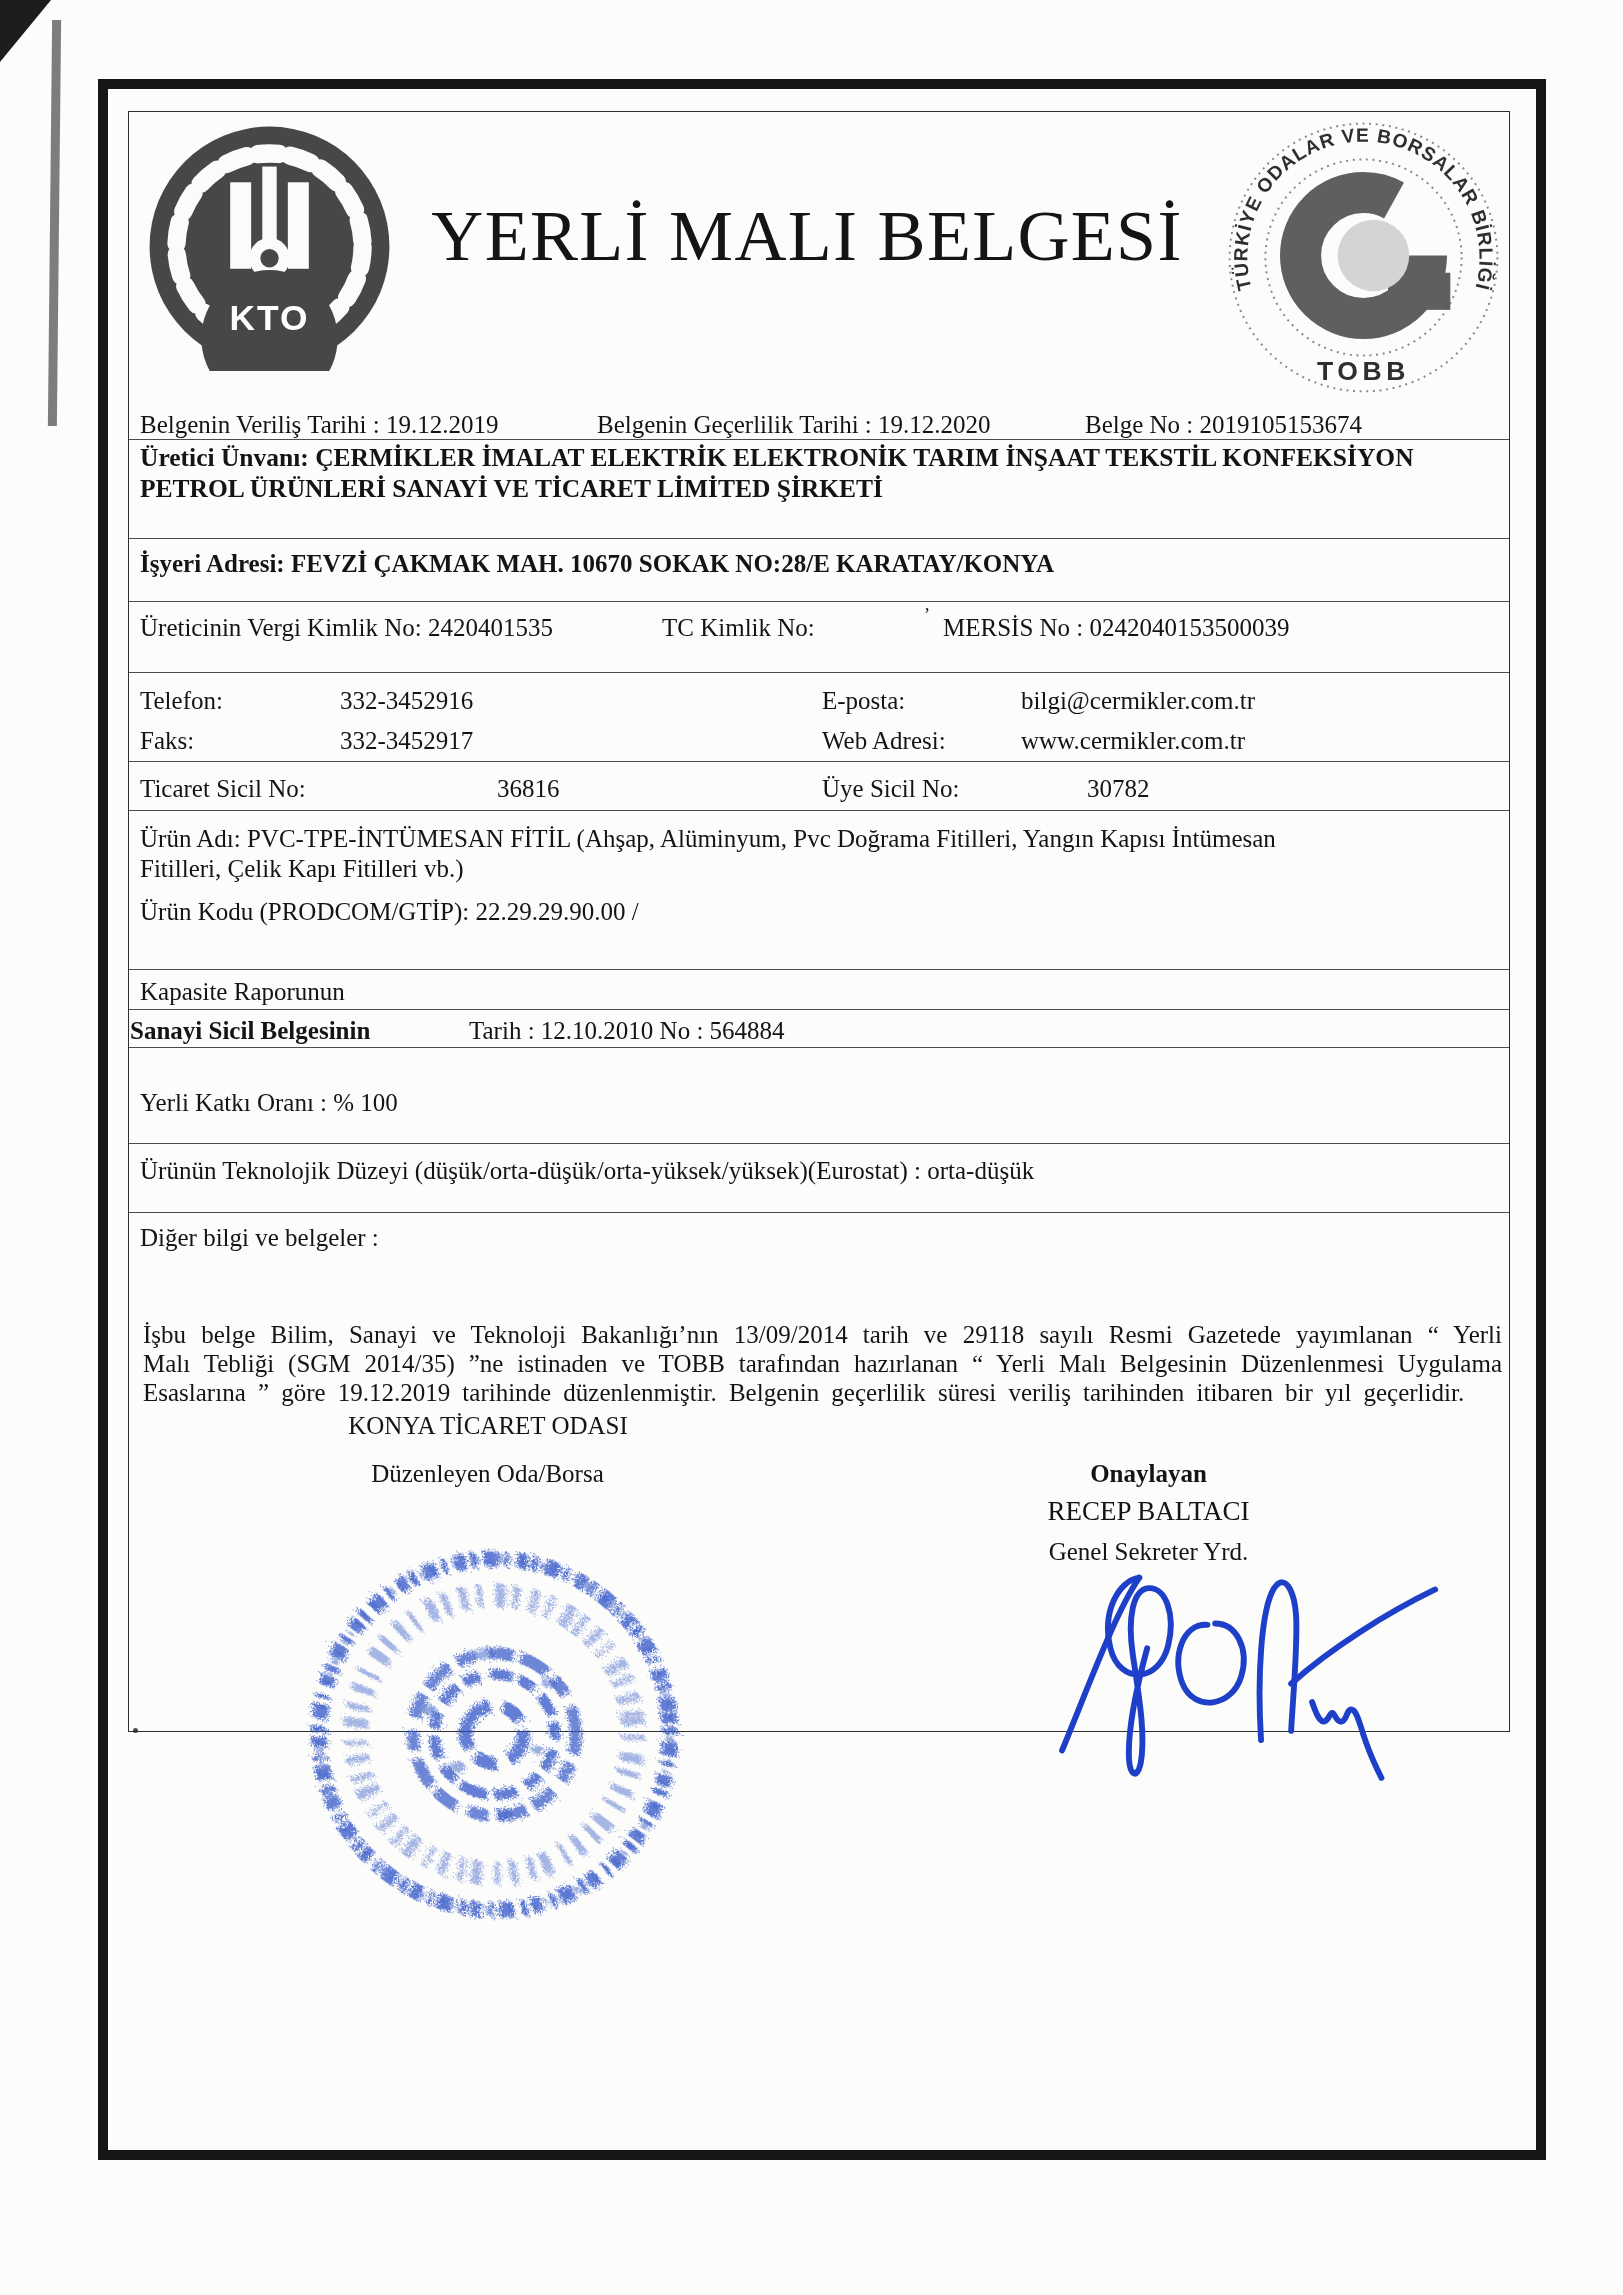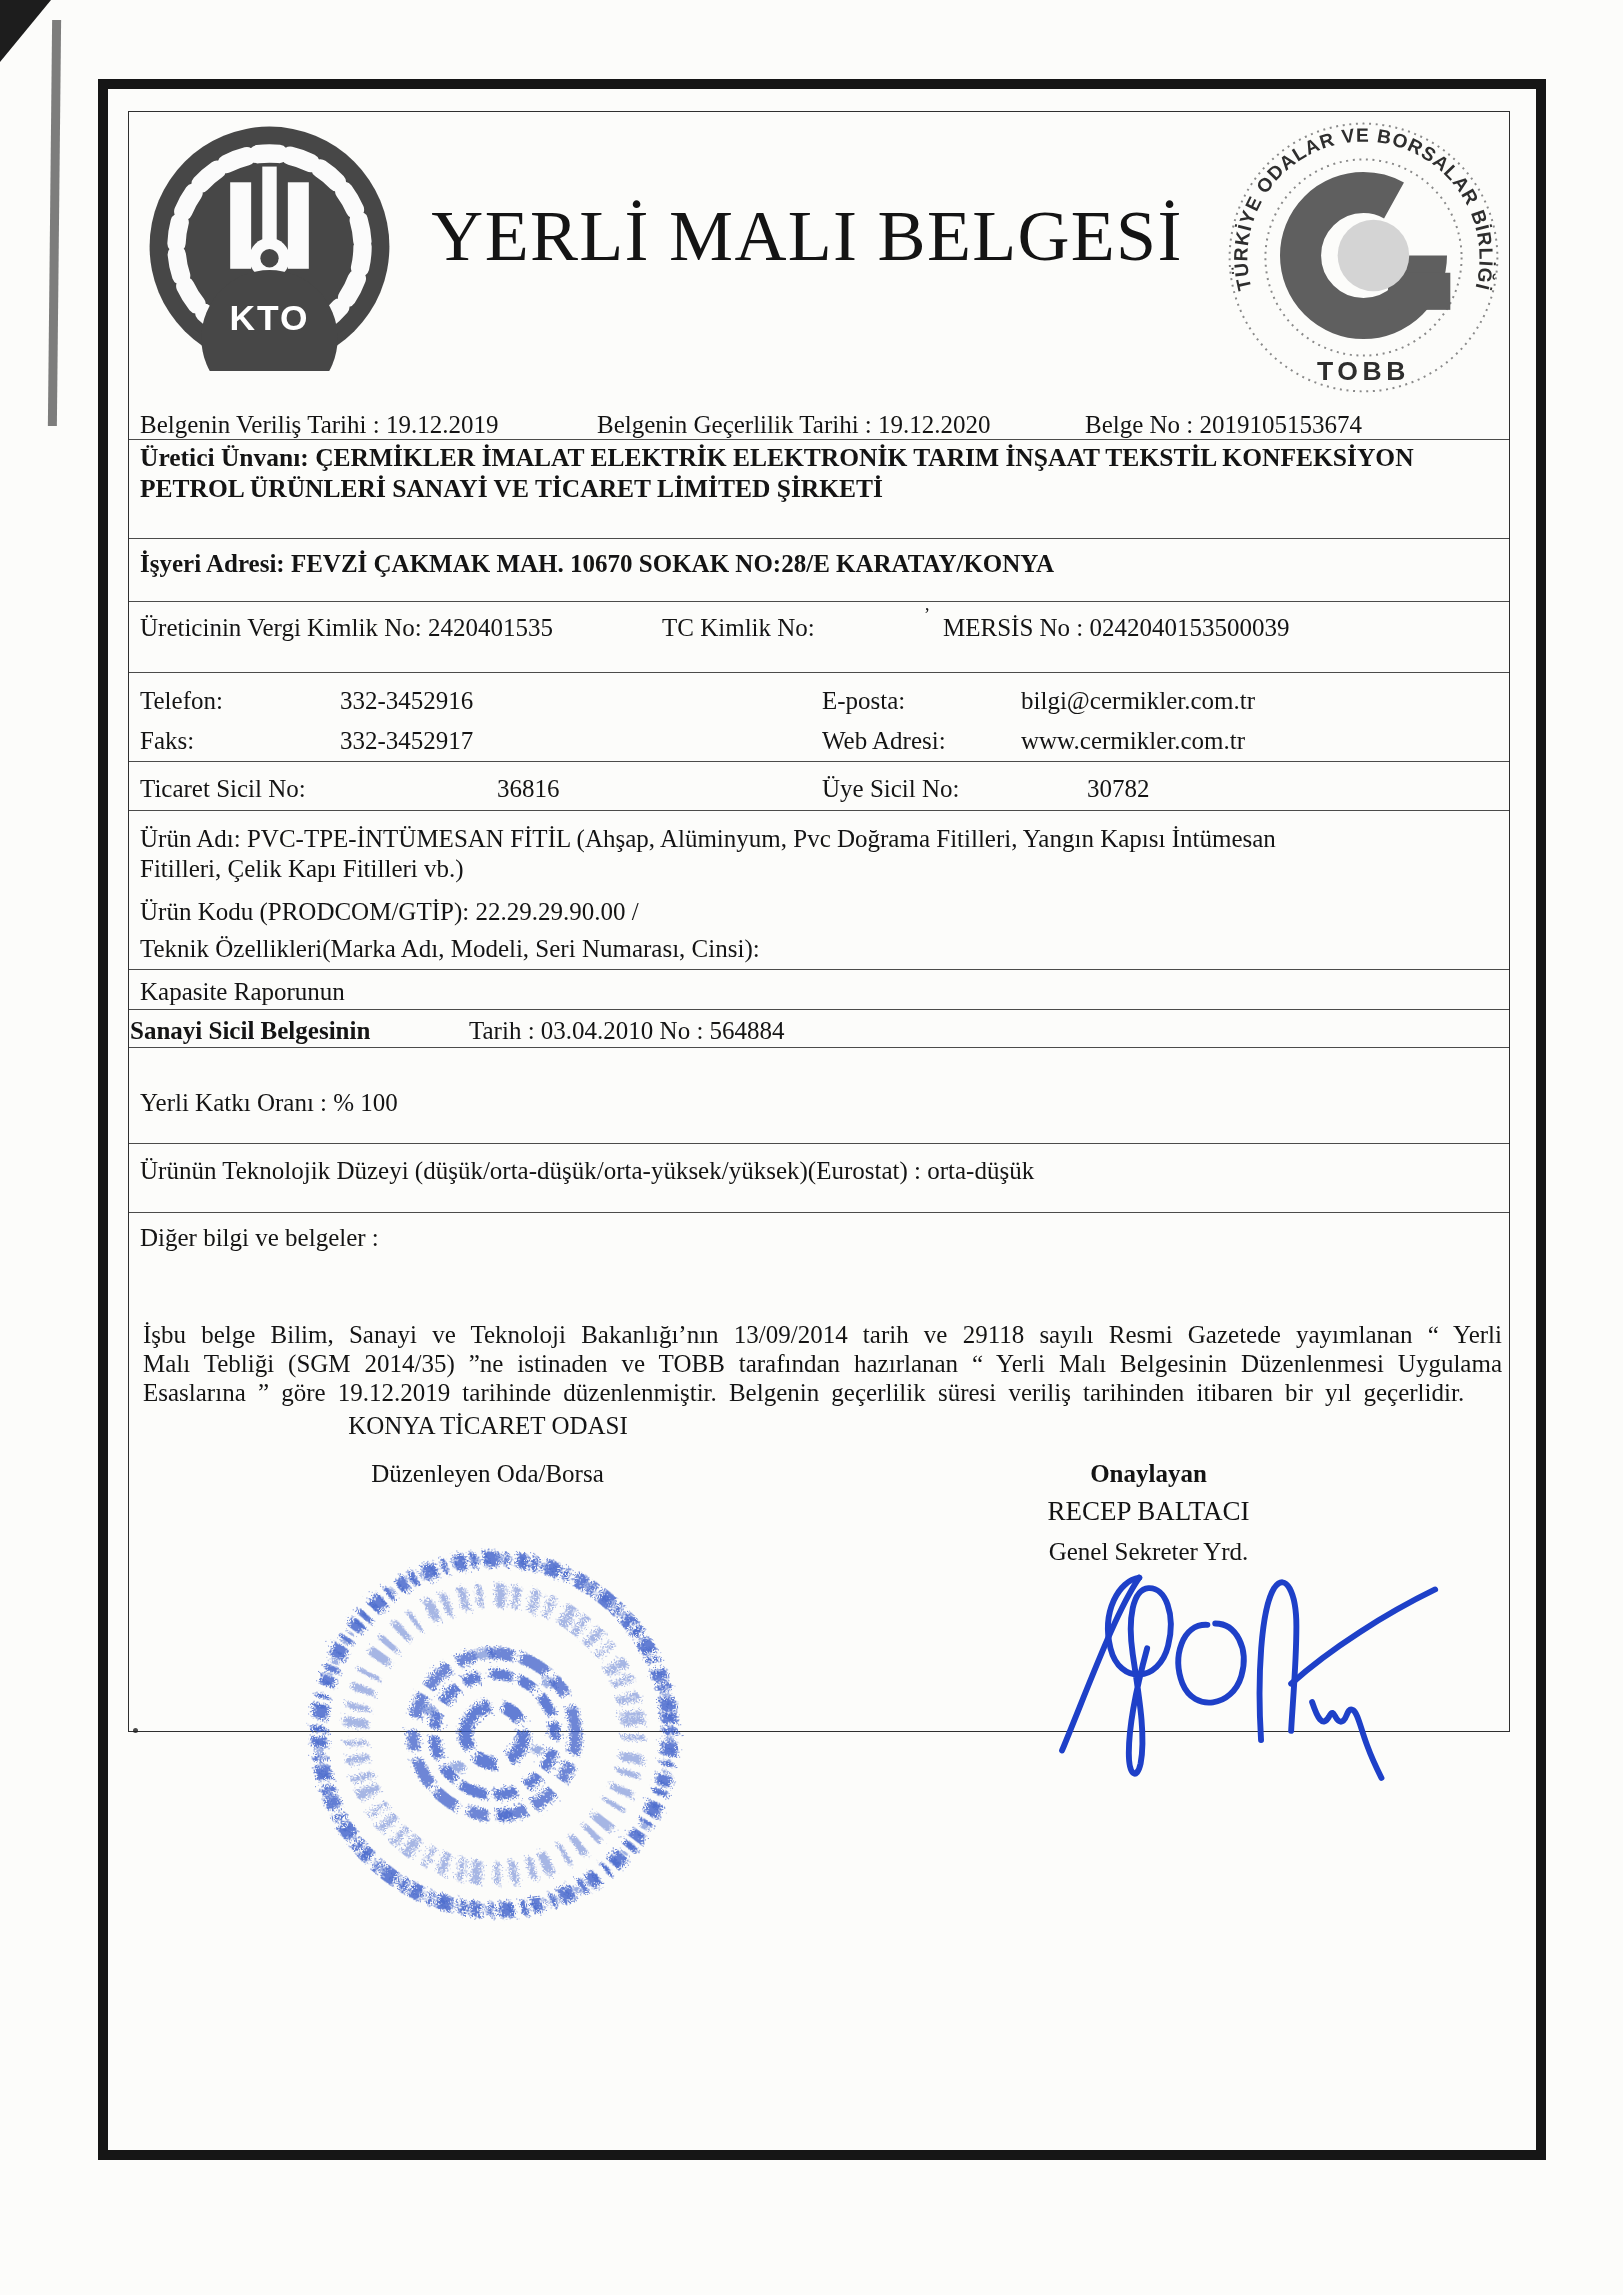--- a/index.html
+++ b/index.html
@@ -128,28 +128,27 @@
 
   <div class="abs txt nowrap" style="left:140px;top:775px;">Ticaret Sicil No:</div>
   <div class="abs txt nowrap" style="left:497px;top:775px;">36816</div>
   <div class="abs txt nowrap" style="left:822px;top:775px;">Üye Sicil No:</div>
   <div class="abs txt nowrap" style="left:1087px;top:775px;">30782</div>
   <div class="sep" style="top:810px;"></div>
 
   <div class="abs txt nowrap" style="left:140px;top:825px;">Ürün Adı: PVC-TPE-İNTÜMESAN FİTİL (Ahşap, Alüminyum, Pvc Doğrama Fitilleri, Yangın Kapısı İntümesan</div>
   <div class="abs txt nowrap" style="left:140px;top:855px;">Fitilleri, Çelik Kapı Fitilleri vb.)</div>
   <div class="abs txt nowrap" style="left:140px;top:898px;">Ürün Kodu (PRODCOM/GTİP): 22.29.29.90.00      /</div>
-  <div class="abs txt nowrap" style="left:140px;top:935px;">Teknik Özellikleri(Marka Adı, Modeli, Seri Numarası, Cinsi):</div>
   <div class="sep" style="top:969px;"></div>
 
   <div class="abs txt nowrap" style="left:140px;top:978px;">Kapasite Raporunun</div>
   <div class="sep" style="top:1009px;"></div>
 
   <div class="abs txt nowrap" style="left:130px;top:1017px;font-weight:bold;">Sanayi Sicil Belgesinin</div>
-  <div class="abs txt nowrap" style="left:469px;top:1017px;">Tarih : 03.04.2010 No   : 564884</div>
+  <div class="abs txt nowrap" style="left:469px;top:1017px;">Tarih : 12.10.2010 No   : 564884</div>
   <div class="sep" style="top:1047px;"></div>
 
   <div class="abs txt nowrap" style="left:140px;top:1089px;">Yerli Katkı Oranı : % 100</div>
   <div class="sep" style="top:1143px;"></div>
 
   <div class="abs txt nowrap" style="left:140px;top:1157px;">Ürünün Teknolojik Düzeyi (düşük/orta-düşük/orta-yüksek/yüksek)(Eurostat) : orta-düşük</div>
   <div class="sep" style="top:1212px;"></div>
 
   <div class="abs txt nowrap" style="left:140px;top:1224px;">Diğer bilgi ve belgeler :</div>
 

